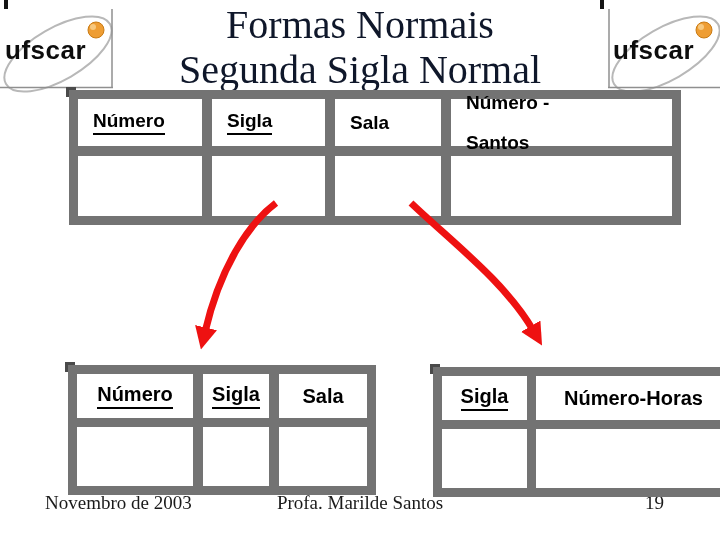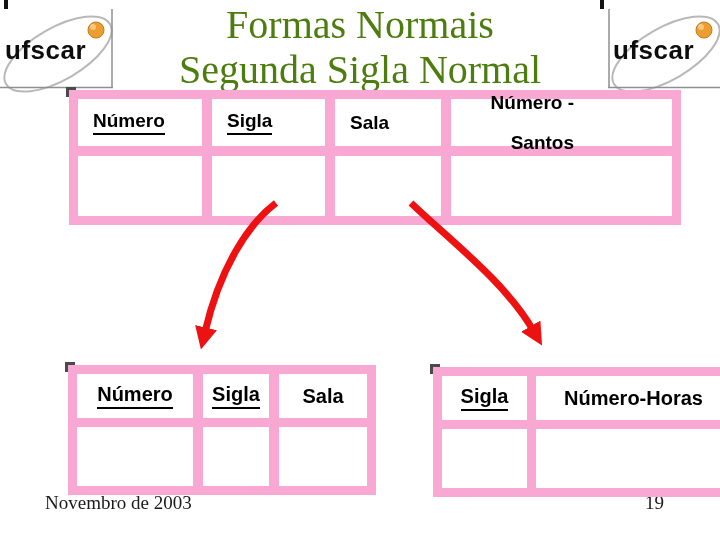--- a/index.html
+++ b/index.html
@@ -5,41 +5,41 @@
   html,body{margin:0;padding:0;background:#fff;}
   .slide{
     position:relative;width:720px;height:540px;background:#ffffff;
     overflow:hidden;font-family:"Liberation Sans",sans-serif;
   }
 
   
   .title{
     position:absolute;left:0;top:2px;width:100%;text-align:center;
     font-family:"Liberation Serif",serif;font-size:40px;line-height:45px;
-    color:#4d7c0f;white-space:nowrap;
+    color:#0f172a;white-space:nowrap;
   }
 
   
   .logo{position:absolute;top:9px;}
   .logo-left{left:0;}
   .logo-right{left:608px;}
   .logo svg{display:block;}
   .logo-left  .edge-left{display:none;}
   .logo-right .edge-right{display:none;}
   .logo-word{
     font-family:"Liberation Sans",sans-serif;font-weight:700;
     font-size:26px;letter-spacing:0.5px;fill:#0d0d0d;
   }
   .tick{position:absolute;top:0;width:4px;height:9px;background:#141414;}
   .tick-left{left:4px;}
   .tick-right{left:600px;}
 
   
   .notch{position:absolute;width:10px;height:10px;background:#4a4a4a;z-index:0;}
-  .tbl{position:absolute;background:#f9a8d4;display:grid;z-index:1;text-align:right;}
+  .tbl{position:absolute;background:#737373;display:grid;z-index:1;}
   .tbl .cell{background:#ffffff;display:flex;align-items:center;min-width:0;}
   .tbl-top{
     left:69px;top:90px;width:594px;height:117px;padding:9px;
     grid-template-columns:124px 113px 106px 1fr;
     grid-template-rows:47px 1fr;gap:10px;
   }
   .tbl-top .cell{justify-content:flex-start;padding-left:15px;}
   .tbl-bl{
     left:68px;top:365px;width:290px;height:112px;padding:9px;
     grid-template-columns:116px 66px 1fr;
@@ -164,15 +164,16 @@
       <span class="hl u">Sigla</span>
     </div>
     <div class="cell">
       <span class="hl">Número-Horas</span>
     </div>
     <div class="cell"></div>
     <div class="cell"></div>
   </div>
 
   <div class="footer-item footer-date">Novembro de 2003</div>
+  <div class="footer-item footer-author">Profa. Marilde Santos</div>
   <div class="footer-item footer-page">19</div>
 
 </div>
 
 </body></html>

